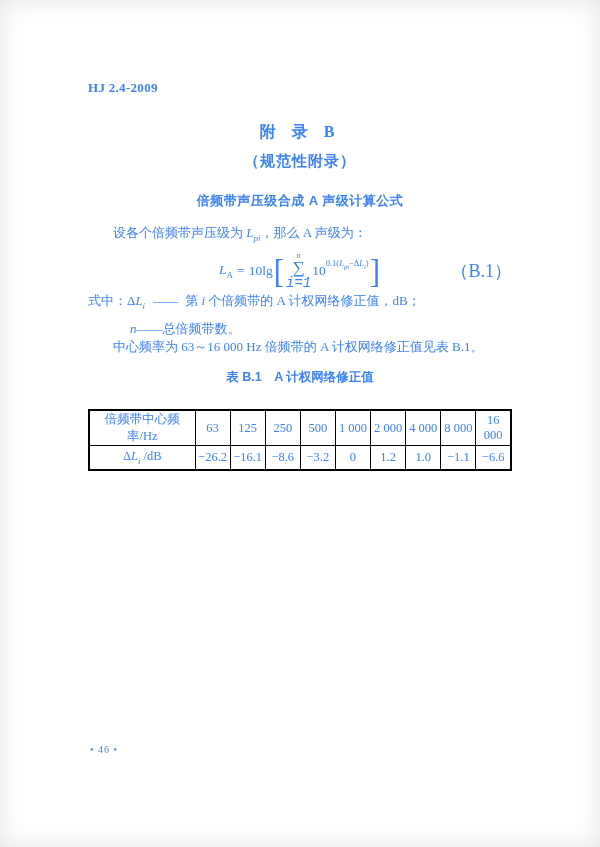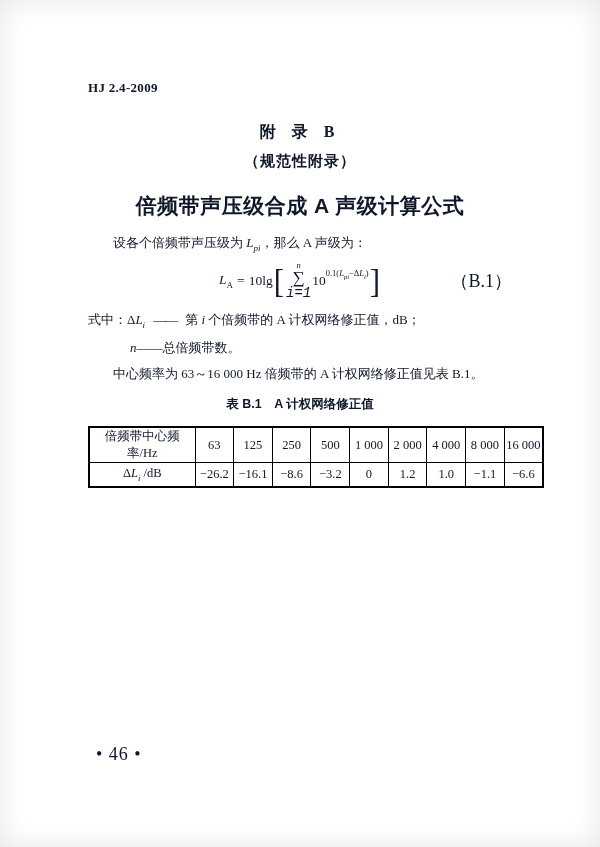--- a/index.html
+++ b/index.html
@@ -1,37 +1,37 @@
 <!DOCTYPE html>
 <html><head>
 <meta charset="utf-8">
 <style>
   * { margin:0; padding:0; box-sizing:border-box; }
   html,body { width:600px; height:847px; background:#e9e9e9; }
   .page {
     position:relative; width:600px; height:847px; background:#ffffff;
-    font-family:"Liberation Serif","DejaVu Serif",serif; color:#0f172a;
+    font-family:"Liberation Serif","DejaVu Serif",serif; color:#3b82f6;
     box-shadow: inset 0 0 28px rgba(0,0,0,0.10);
     overflow:hidden;
   }
   .content { position:absolute; left:88px; top:0; width:424px; }
   .doc-code {
     margin-top:80px; font-size:13px; font-weight:bold; letter-spacing:0.3px;
   }
   .appendix-title {
     margin-top:26px; text-align:center; font-family:Liberation Serif, serif;
     font-weight:bold; font-size:16px; letter-spacing:6px;
   }
   .appendix-subtitle {
     margin-top:9px; text-align:center; font-family:"Liberation Sans","DejaVu Sans",sans-serif;
     font-weight:bold; font-size:15px; letter-spacing:1px;
   }
   .section-title {
     margin-top:21px; text-align:center; font-family:"Liberation Sans","DejaVu Sans",sans-serif;
-    font-weight:bold; font-size:21px; letter-spacing:0.5px;
+    font-weight:bold; font-size:13px; letter-spacing:0.5px;
   }
   .body-text { font-size:13px; line-height:16px; }
   .intro { margin-top:15px; padding-left:25px; }
   .formula-line {
     position:relative; margin-top:6px; height:38px;
     display:flex; align-items:center; justify-content:center;
   }
   .formula { display:inline-flex; align-items:center; font-size:13.5px; }
   .f-var i, .formula i { font-style:italic; font-family:"Liberation Serif",serif; }
   .f-sub { font-size:9px; font-style:normal; vertical-align:sub; }
@@ -40,38 +40,38 @@
     font-size:31px; font-weight:400; line-height:1;
     transform:scaleY(1.1); display:inline-block; padding:0 1px;
   }
   .sum { display:inline-flex; flex-direction:column; align-items:center; line-height:1; padding:0 1px; }
   .sum-top { font-size:8.5px; font-style:italic; line-height:1; }
   .sum-sym { font-size:17px; line-height:1; }
   .sum-bot { font-size:14px; font-style:italic; line-height:1;font-family:Liberation Mono, monospace; }
   .f-sup { font-size:8.5px; position:relative; top:-7px; white-space:nowrap; }
   .f-sup sub { font-size:6.5px; }
   .eq-number { position:absolute; right:0; top:50%; transform:translateY(-50%); font-size:18px; }
-  .where-line { margin-top:12px; }
+  .where-line { margin-top:3px; }
   .where-line .dash { padding:0 8px; letter-spacing:-1px; }
   .where-line2 { margin-top:8px; padding-left:42px; }
-  .note-line { margin-top:10px; padding-left:25px; }
+  .note-line { margin-top:2px; padding-left:25px; }
   .table-caption {
     margin-top:14px; text-align:center; font-family:Liberation Sans, sans-serif;
     font-weight:bold; font-size:12.5px;
   }
   table.b1 {
-    margin-top:13px; border-collapse:collapse; width:456px;
+    margin-top:23px; border-collapse:collapse; width:424px;
     border:2px solid #000; table-layout:fixed;
   }
   table.b1 td {
     border:1px solid #000; text-align:center; vertical-align:middle;
     height:24px; font-size:12.5px; padding:0 1px;
   }
   table.b1 td.rowlabel { width:106px; }
-  .pageno { position:absolute; left:96px; top:744px; font-size:18px; letter-spacing:1px; }
+  .pageno { position:absolute; left:90px; top:744px; font-size:10px; letter-spacing:1px; }
   i { font-style:italic; }
   sub { font-size:9px;text-align:center; }
 </style>
 </head>
 <body>
 
 <div class="page">
   <div class="content">
 
     <div class="doc-code">HJ 2.4-2009</div>

